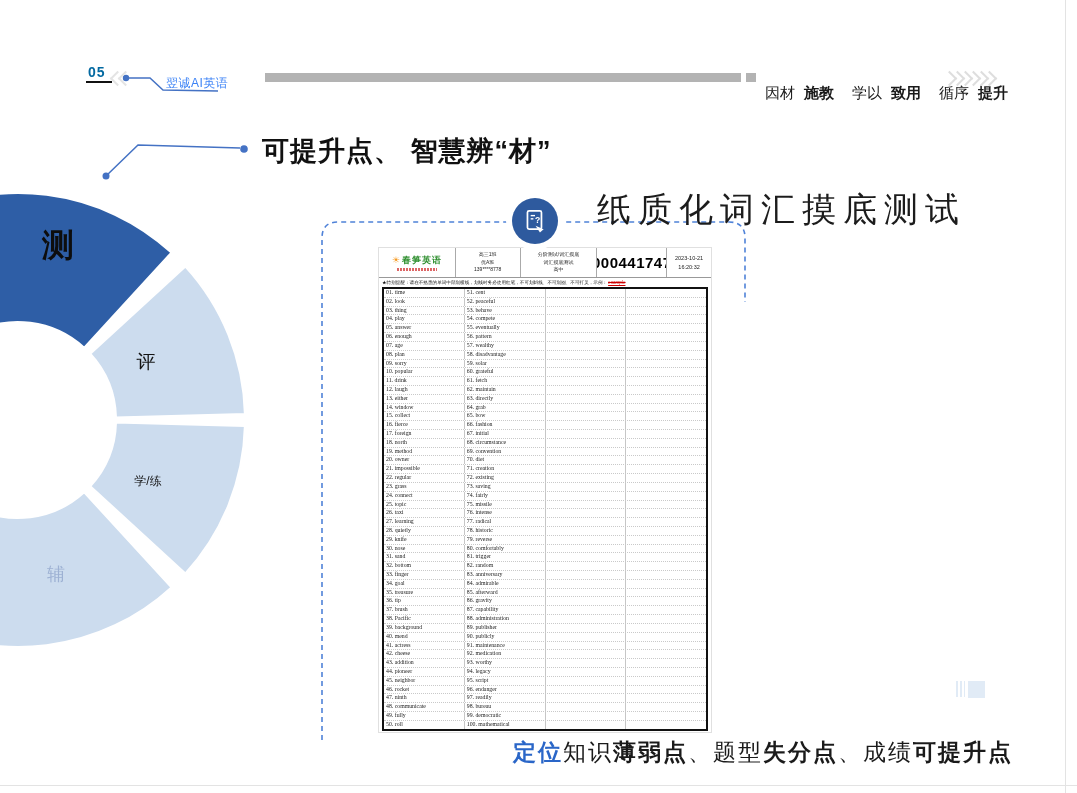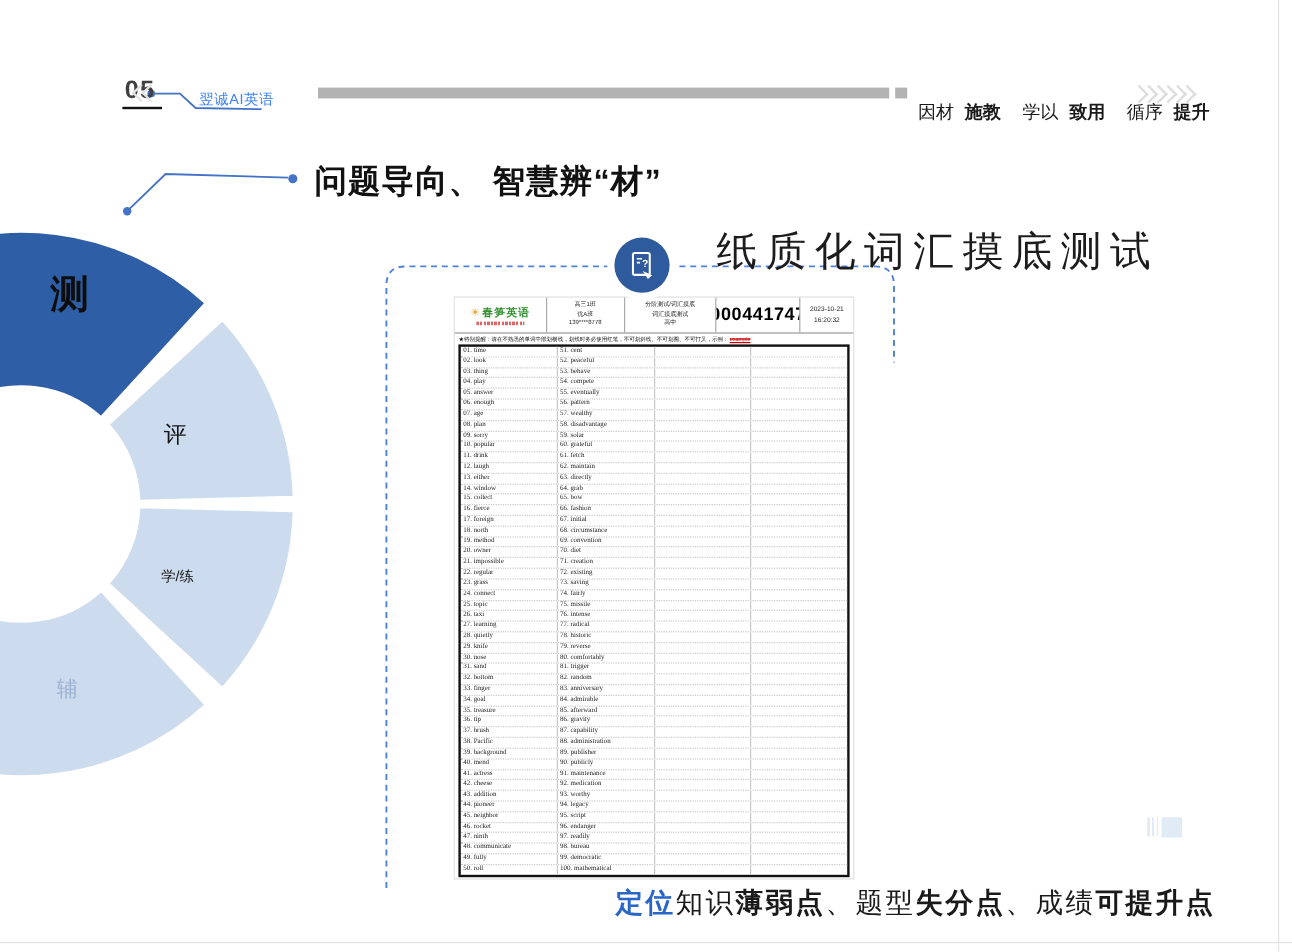--- a/index.html
+++ b/index.html
@@ -1,21 +1,21 @@
 <!DOCTYPE html>
 <html><head>
 <meta charset="utf-8">
 <style>
   html,body{margin:0;padding:0;background:#fff;}
   #page{position:relative;width:1077px;height:793px;background:#fff;overflow:hidden;
         font-family:"Liberation Sans","DejaVu Sans",sans-serif;color:#1a1a1a;}
   .abs{position:absolute;}
   
-  #pageno{left:86px;top:64px;font-size:21px;font-weight:bold;color:#404040;
-          border-bottom:2.5px solid #111;padding:0 6px 1px 2px;letter-spacing:1px;margin-left:16px;}
+  #pageno{left:86px;top:64px;font-size:14px;font-weight:bold;color:#0369a1;
+          border-bottom:2.5px solid #111;padding:0 6px 1px 2px;letter-spacing:1px;}
   .chevL{display:inline-block;width:9px;height:9px;border-left:2px solid #e4e4e4;border-bottom:2px solid #e4e4e4;transform:rotate(45deg);margin-right:-3px;}
   #chevl-wrap{left:112px;top:70px;}
   #logo-text{left:166px;top:75px;font-size:12px;color:#3b82f6;letter-spacing:.5px;}
   #graybar{left:265px;top:73px;width:476px;height:9px;background:#b3b3b3;}
   #graybar2{left:746px;top:73px;width:10px;height:9px;background:#b3b3b3;}
   #slogan{left:765px;top:84px;font-size:15px;display:flex;gap:9px;white-space:nowrap;color:#1a1a1a;}
   #slogan b{font-weight:bold;text-align:right;}
   #chevr-wrap{left:947px;top:73px;display:flex;}
   .chevR{display:inline-block;width:9px;height:9px;border-top:2px solid #dedede;border-right:2px solid #dedede;transform:rotate(45deg);margin-left:-3px;}
   
@@ -109,21 +109,21 @@
     </div>
   <div class="abs" id="chevr-wrap">
     <span class="chevR"></span>
       <span class="chevR"></span>
       <span class="chevR"></span>
       <span class="chevR"></span>
       <span class="chevR"></span>
       <span class="chevR"></span>
   </div>
 
-  <div class="abs" id="sec-title">问题导向、 智慧辨“材”</div>
+  <div class="abs" id="sec-title">可提升点、 智慧辨“材”</div>
   <div class="abs" id="big-title">纸质化词汇摸底测试</div>
 
   <div class="abs donut-label" id="lbl-ce">测</div>
   <div class="abs donut-label" id="lbl-ping">评</div>
   <div class="abs donut-label" id="lbl-xue">学/练</div>
   <div class="abs donut-label" id="lbl-fu">辅</div>
 
   <div class="abs" id="badge">
     <svg width="28" height="28" viewBox="0 0 26 26">
       <rect x="6" y="3.5" width="13" height="17" rx="1.5" fill="none" stroke="#fff" stroke-width="1.6"></rect>

